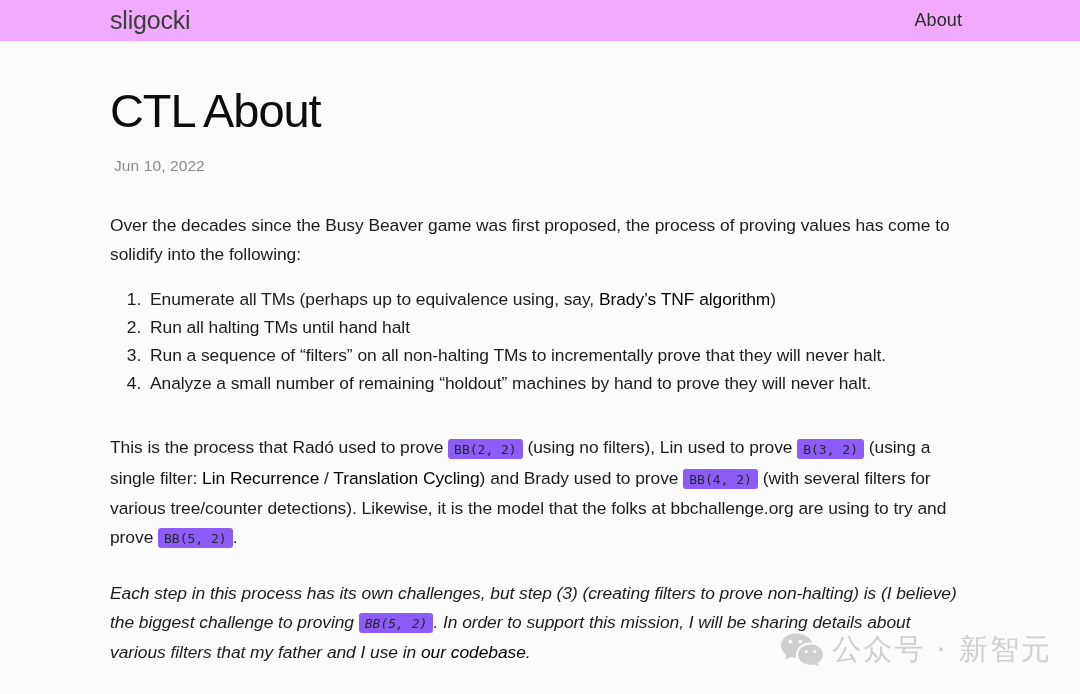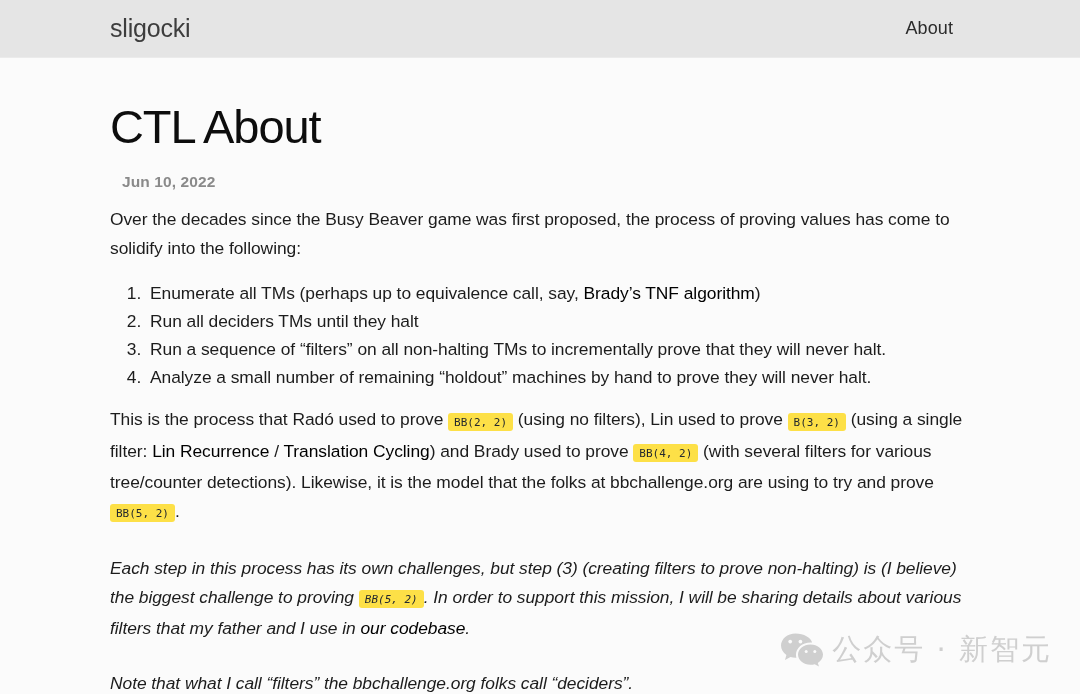--- a/index.html
+++ b/index.html
@@ -13,74 +13,73 @@
     height: 694px;
     background: #fbfbfb;
     font-family: "Liberation Sans", "DejaVu Sans", sans-serif;
     color: #1a1a1a;
     overflow: hidden;
     position: relative;
   }
 
   
   .site-header {
-    height: 58px;
+    height: 42px;
     border-bottom: 1px solid #ebebeb;
     display: flex;
     align-items: center;
     padding: 0 110px 0 110px;
-    background: #e5e5e5;
+    background: #f0abfc;
   }
   .brand {
     font-size: 25px;
     font-weight: 400;
     color: #3d3d3d;
     letter-spacing: -0.2px;
     text-decoration: none;
     line-height: 1;
   }
   .nav-spacer { flex: 1 1 auto; }
   .nav-link {
     font-size: 18px;
     font-weight: 400;
     color: #2b2b2b;
     text-decoration: none;
     letter-spacing: 0.1px;
-    margin-right: 17px;
+    margin-right: 8px;
   }
 
   
   .article {
     padding: 0 110px;
     max-width: 1080px;
   }
   .post-title {
     font-size: 47px;
     font-weight: 400;
     letter-spacing: -1.1px;
     color: #0d0d0d;
     margin: 42px 0 0 0;
     line-height: 1.15;
   }
   .post-date {
     font-size: 15.5px;
     color: #8a8a8a;
-    margin: 19px 0 0 12px;
+    margin: 19px 0 0 4px;
     letter-spacing: 0.1px;
-    font-weight: bold;
   }
 
   .body-text {
     font-size: 17.4px;
     line-height: 28.5px;
     color: #1c1c1c;
     margin: 0;
     letter-spacing: -0.05px;
   }
-  p.body-text { margin-top: 14px; }
+  p.body-text { margin-top: 36px; }
   p.body-text.tight { margin-top: 26px; font-style: italic; }
 
   ol.steps {
     margin: 17px 0 0 0;
     padding-left: 36px;
     font-size: 17.4px;
     line-height: 28px;
     color: #1c1c1c;
   }
   ol.steps li {
@@ -89,22 +88,22 @@
     letter-spacing: -0.05px;
   }
 
   a.inline-link {
     color: #000000;
     text-decoration: none;
   }
 
   code.codespan {
     font-family: "DejaVu Sans Mono", "Liberation Mono", monospace;
-    font-size: 11px;
-    background: #fde047;
+    font-size: 13px;
+    background: #8b5cf6;
     color: #24292e;
     padding: 2.5px 6px;
     border-radius: 3px;
     white-space: pre;
     letter-spacing: 0;
   }
 
   
   .watermark {
     position: absolute;
@@ -143,22 +142,22 @@
 
 <main class="article">
 
   <h1 class="post-title">CTL About</h1>
 
   <div class="post-date">Jun 10, 2022</div>
 
   <p class="body-text">Over the decades since the Busy Beaver game was first proposed, the process of proving values has come to solidify into the following:</p>
 
   <ol class="steps">
-    <li><span>Enumerate all TMs (perhaps up to equivalence call, say, </span><a class="inline-link" href="#">Brady’s TNF algorithm</a><span>)</span></li>
-    <li><span>Run all deciders TMs until they halt</span></li>
+    <li><span>Enumerate all TMs (perhaps up to equivalence using, say, </span><a class="inline-link" href="#">Brady’s TNF algorithm</a><span>)</span></li>
+    <li><span>Run all halting TMs until hand halt</span></li>
     <li><span>Run a sequence of “filters” on all non-halting TMs to incrementally prove that they will never halt.</span></li>
     <li><span>Analyze a small number of remaining “holdout” machines by hand to prove they will never halt.</span></li>
   </ol>
 
   <p class="body-text"><span>This is the process that Radó used to prove </span><code class="codespan">BB(2, 2)</code><span> (using no filters), Lin used to prove </span><code class="codespan">B(3, 2)</code><span> (using a single filter: </span><a class="inline-link" href="#">Lin Recurrence</a><span> / </span><a class="inline-link" href="#">Translation Cycling</a><span>) and Brady used to prove </span><code class="codespan">BB(4, 2)</code><span> (with several filters for various tree/counter detections). Likewise, it is the model that the folks at bbchallenge.org are using to try and prove </span><code class="codespan">BB(5, 2)</code><span>.</span></p>
 
   <p class="body-text tight"><span>Each step in this process has its own challenges, but step (3) (creating filters to prove non-halting) is (I believe) the biggest challenge to proving </span><code class="codespan">BB(5, 2)</code><span>. In order to support this mission, I will be sharing details about various filters that my father and I use in </span><a class="inline-link" href="#">our codebase</a><span>.</span></p>
 
   <p class="body-text tight">Note that what I call “filters” the bbchallenge.org folks call “deciders”.</p>
 

